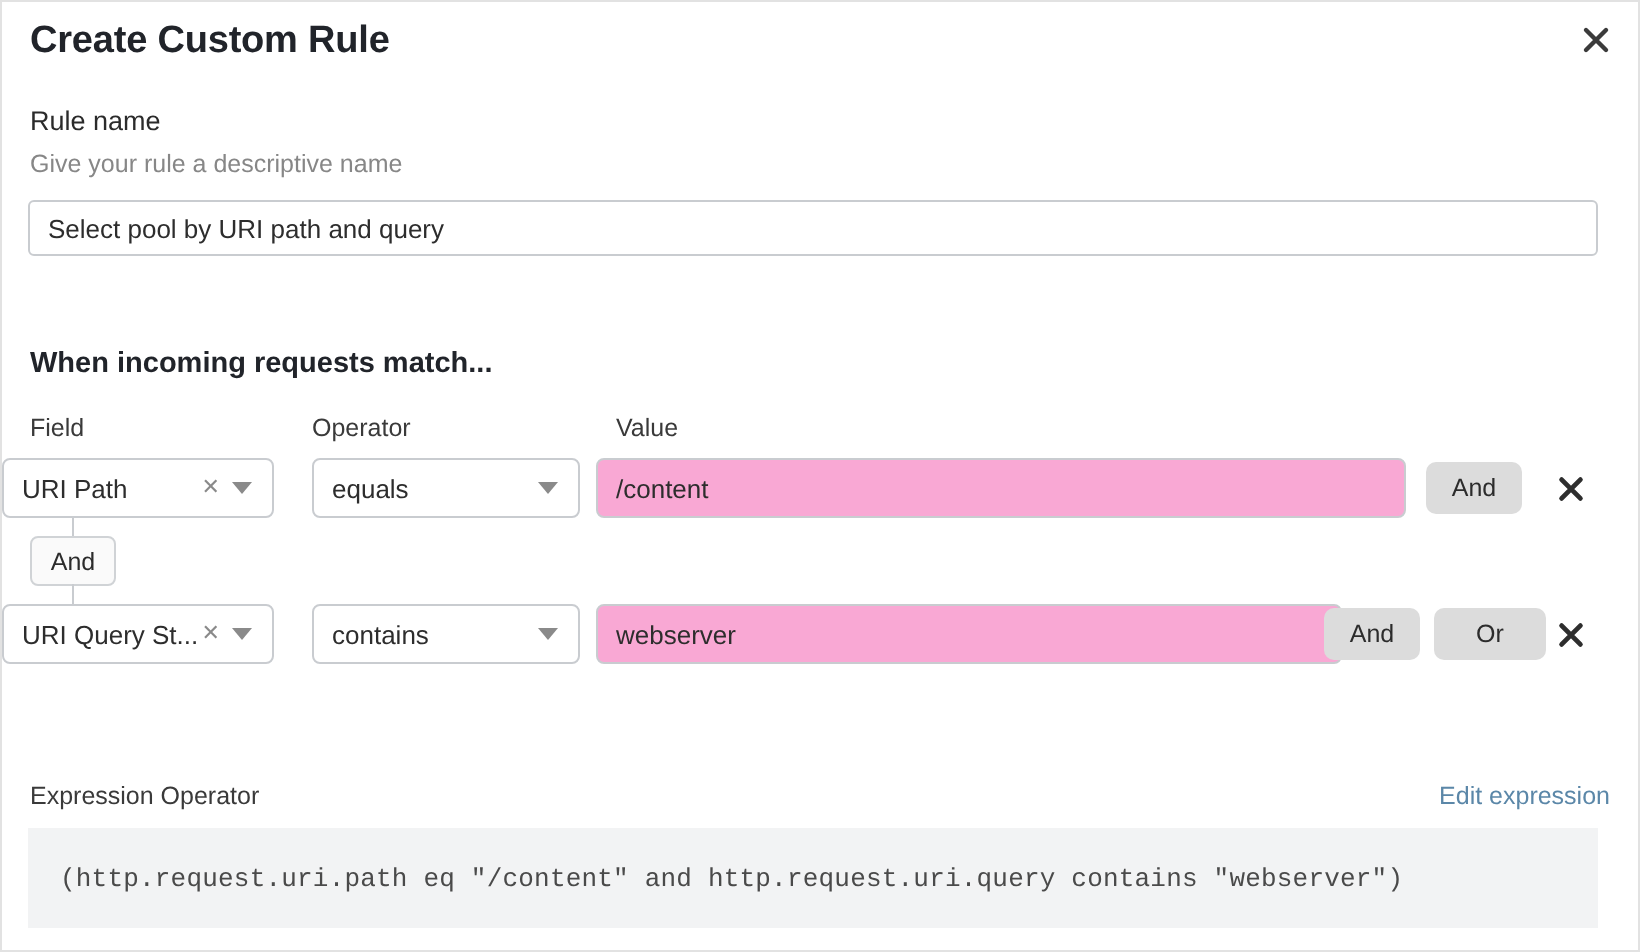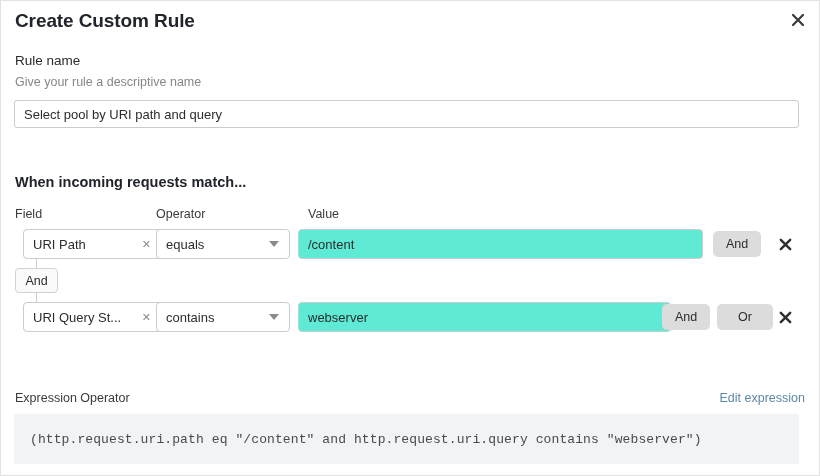--- a/index.html
+++ b/index.html
@@ -136,30 +136,30 @@
     cursor: pointer;
   }
   .caret {
     width: 0; height: 0;
     border-left: 5px solid transparent;
     border-right: 5px solid transparent;
     border-top: 6px solid #8a8a8a;
     margin-right: 10px;
   }
 
-  .field-select    { left: 22px;  width: 155px; justify-content: space-between; }
+  .field-select    { left: 0;  width: 136px; justify-content: space-between; }
   .operator-select { left: 155px; width: 134px; }
 
   .value-input {
     position: absolute;
     box-sizing: border-box;
     height: 30px;
     border: 1px solid #c9ccd0;
     border-radius: 4px;
-    background: #5eead4;
+    background: #f9a8d4;
     font-family: "Liberation Sans", sans-serif;
     font-size: 13px;
     color: #2d2d2d;
     padding: 0 9px;
     outline: none;
     left: 297px;
   }
   .value-input.w-1 { width: 405px; }
   .value-input.w-2 { width: 373px; }
 

